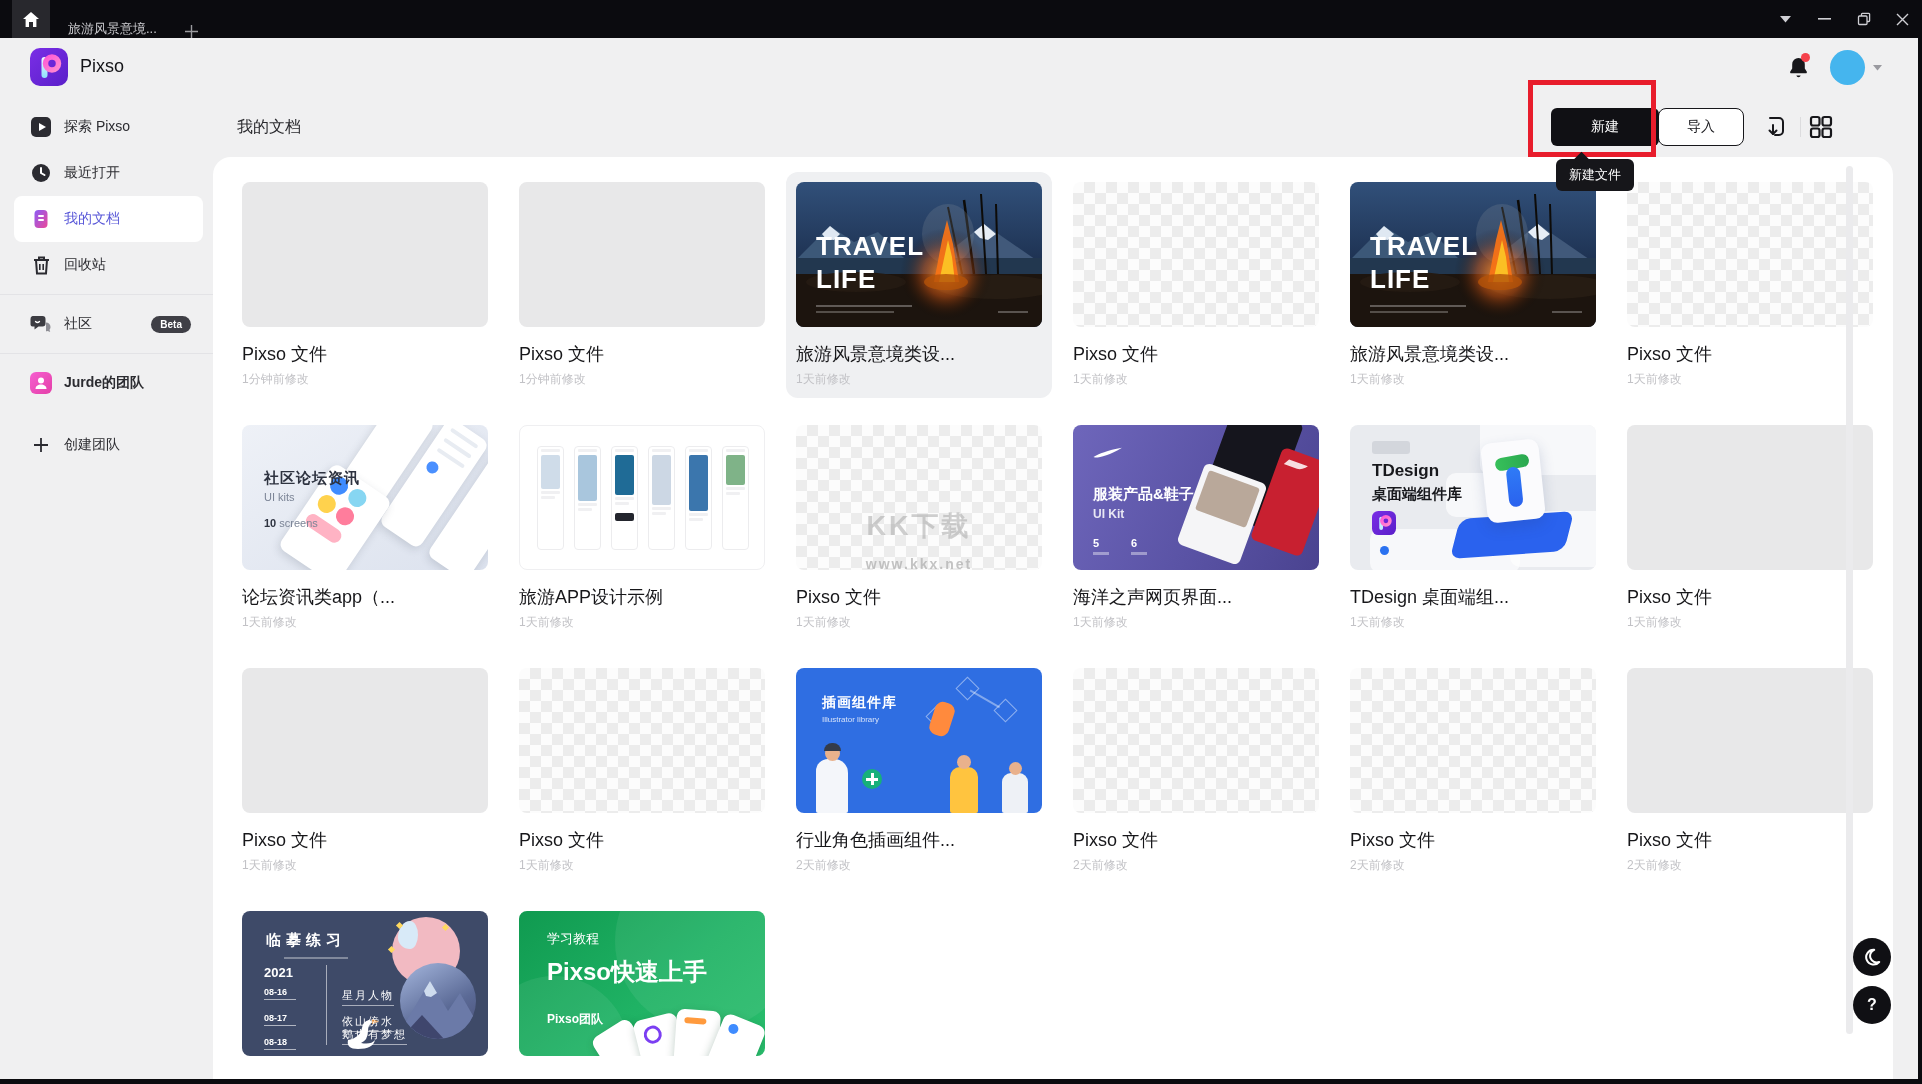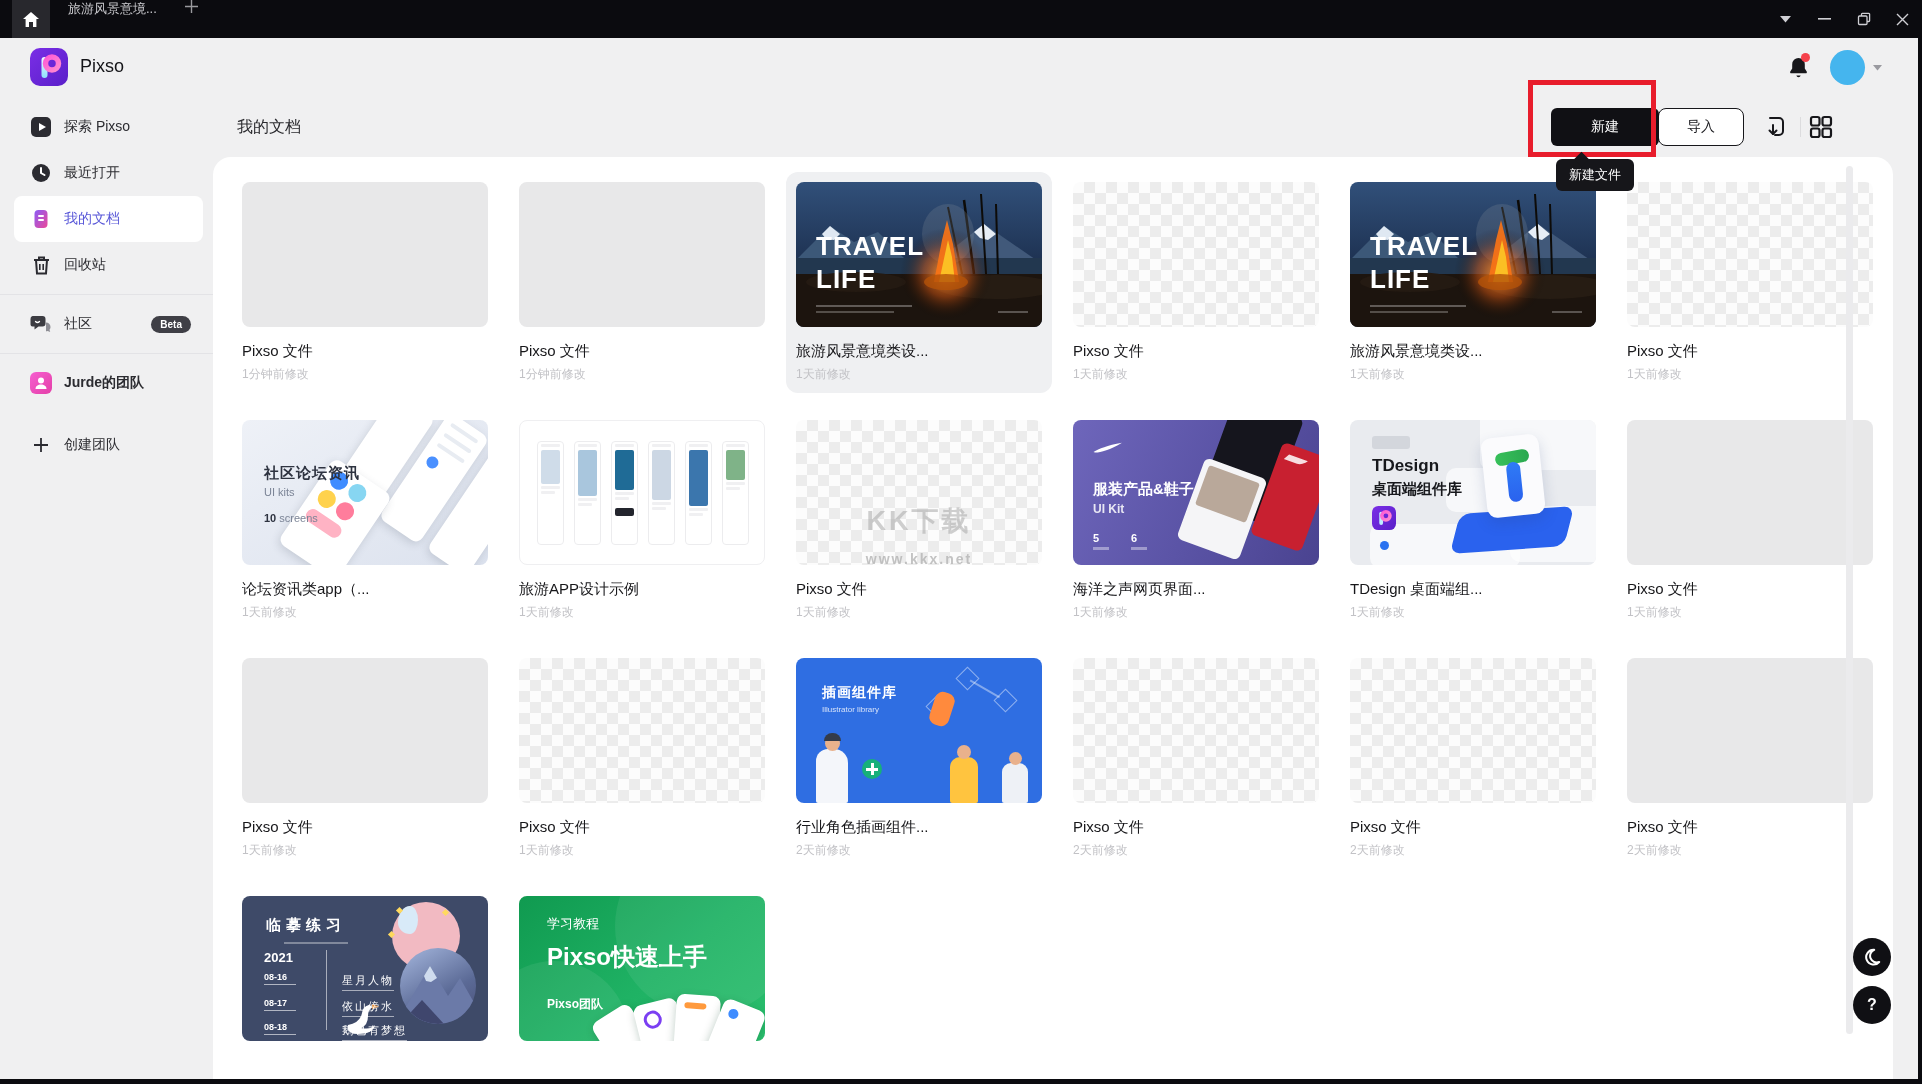--- a/index.html
+++ b/index.html
@@ -3,21 +3,21 @@
 <meta charset="utf-8">
 <style>
   html,body{margin:0;padding:0;}
   body{width:1922px;height:1084px;overflow:hidden;background:#f0f0f1;
        font-family:"Liberation Sans","DejaVu Sans",sans-serif;position:relative;
        -webkit-font-smoothing:antialiased;}
   svg{display:block;}
 
   
   .titlebar{position:absolute;top:0;left:0;width:1922px;height:38px;background:#0b0b0f;
-            display:flex;align-items:flex-start;z-index:50;}
+            display:flex;align-items:flex-end;z-index:50;}
   .home-btn{width:38px;height:38px;margin-left:12px;background:#28282d;display:flex;
             align-items:center;justify-content:center;cursor:pointer;}
   .tab-title{color:#c9c9cd;font-size:13px;margin-left:18px;max-width:120px;white-space:nowrap;
              overflow:hidden;cursor:pointer;}
   .tab-add{margin-left:28px;cursor:pointer;display:flex;align-items:center;}
   .win-controls{margin-left:auto;display:flex;align-items:center;height:38px;}
   .win-btn{width:39px;height:38px;display:flex;align-items:center;justify-content:center;cursor:pointer;}
 
   
   .logo{position:absolute;left:30px;top:48px;cursor:default;}
@@ -62,21 +62,21 @@
 
   
   .panel{position:absolute;left:213px;top:157px;width:1680px;height:927px;background:#fff;
          border-radius:18px 18px 0 0;}
   .grid{position:absolute;left:29px;top:25px;display:grid;grid-template-columns:repeat(6,246px);
         column-gap:31px;row-gap:37px;}
   .card{width:246px;cursor:pointer;}
   .card.selected{background:#eff0f2;border-radius:12px;padding:10px;margin:-10px;}
   .thumb{width:246px;height:145px;border-radius:8px;position:relative;overflow:hidden;
          box-sizing:border-box;}
-  .card .name{margin-top:15px;font-size:15px;color:#17171a;white-space:nowrap;overflow:hidden;}
+  .card .name{margin-top:15px;font-size:18px;color:#17171a;white-space:nowrap;overflow:hidden;}
   .card .time{margin-top:5px;font-size:12px;color:#c2c2c6;}
 
   .t-gray{background:#e8e8e9;}
   .t-checker{background-color:#fcfcfc;overflow:visible;
     background-image:linear-gradient(45deg,#ececec 25%,transparent 25%,transparent 75%,#ececec 75%),
                      linear-gradient(45deg,#ececec 25%,transparent 25%,transparent 75%,#ececec 75%);
     background-size:22px 22px;background-position:0 0,11px 11px;border-radius:8px;}
   .wm1{position:absolute;left:0;right:0;bottom:26px;text-align:center;font-size:27px;font-weight:bold;
        color:rgba(175,175,175,.6);letter-spacing:3px;}
   .wm2{position:absolute;left:0;right:0;bottom:-2px;text-align:center;font-size:14px;font-weight:bold;
@@ -694,21 +694,21 @@
           </div>
           <div class="cw-title">临摹练习</div>
           <div class="cw-subline"></div>
           <div class="cw-year">2021</div>
           <div class="cw-vr"></div>
           <div class="cw-date" style="top: 76px;">08-16</div>
           <div class="cw-lbl" style="top: 77px;">星月人物</div>
           <div class="cw-date" style="top: 102px;">08-17</div>
           <div class="cw-lbl" style="top: 103px;">依山傍水</div>
           <div class="cw-date" style="top: 126px;">08-18</div>
-          <div class="cw-lbl" style="top: 127px;">鹅也有梦想</div>
+          <div class="cw-lbl" style="top: 116px;">鹅也有梦想</div>
         </div>
       </div>
       <div class="card">
         <div class="thumb t-tutorial">
           <div class="tu-leaf" style="right: -30px; top: -60px; width: 180px; height: 180px;"></div>
           <div class="tu-leaf" style="left: -40px; bottom: -70px; width: 150px; height: 150px;"></div>
           <div class="tu-tag">学习教程</div>
           <div class="tu-title">Pixso快速上手</div>
           <div class="tu-author">Pixso团队</div>
           <div class="tu-card" style="right: 118px; bottom: -30px; transform: rotate(-32deg);"></div>

